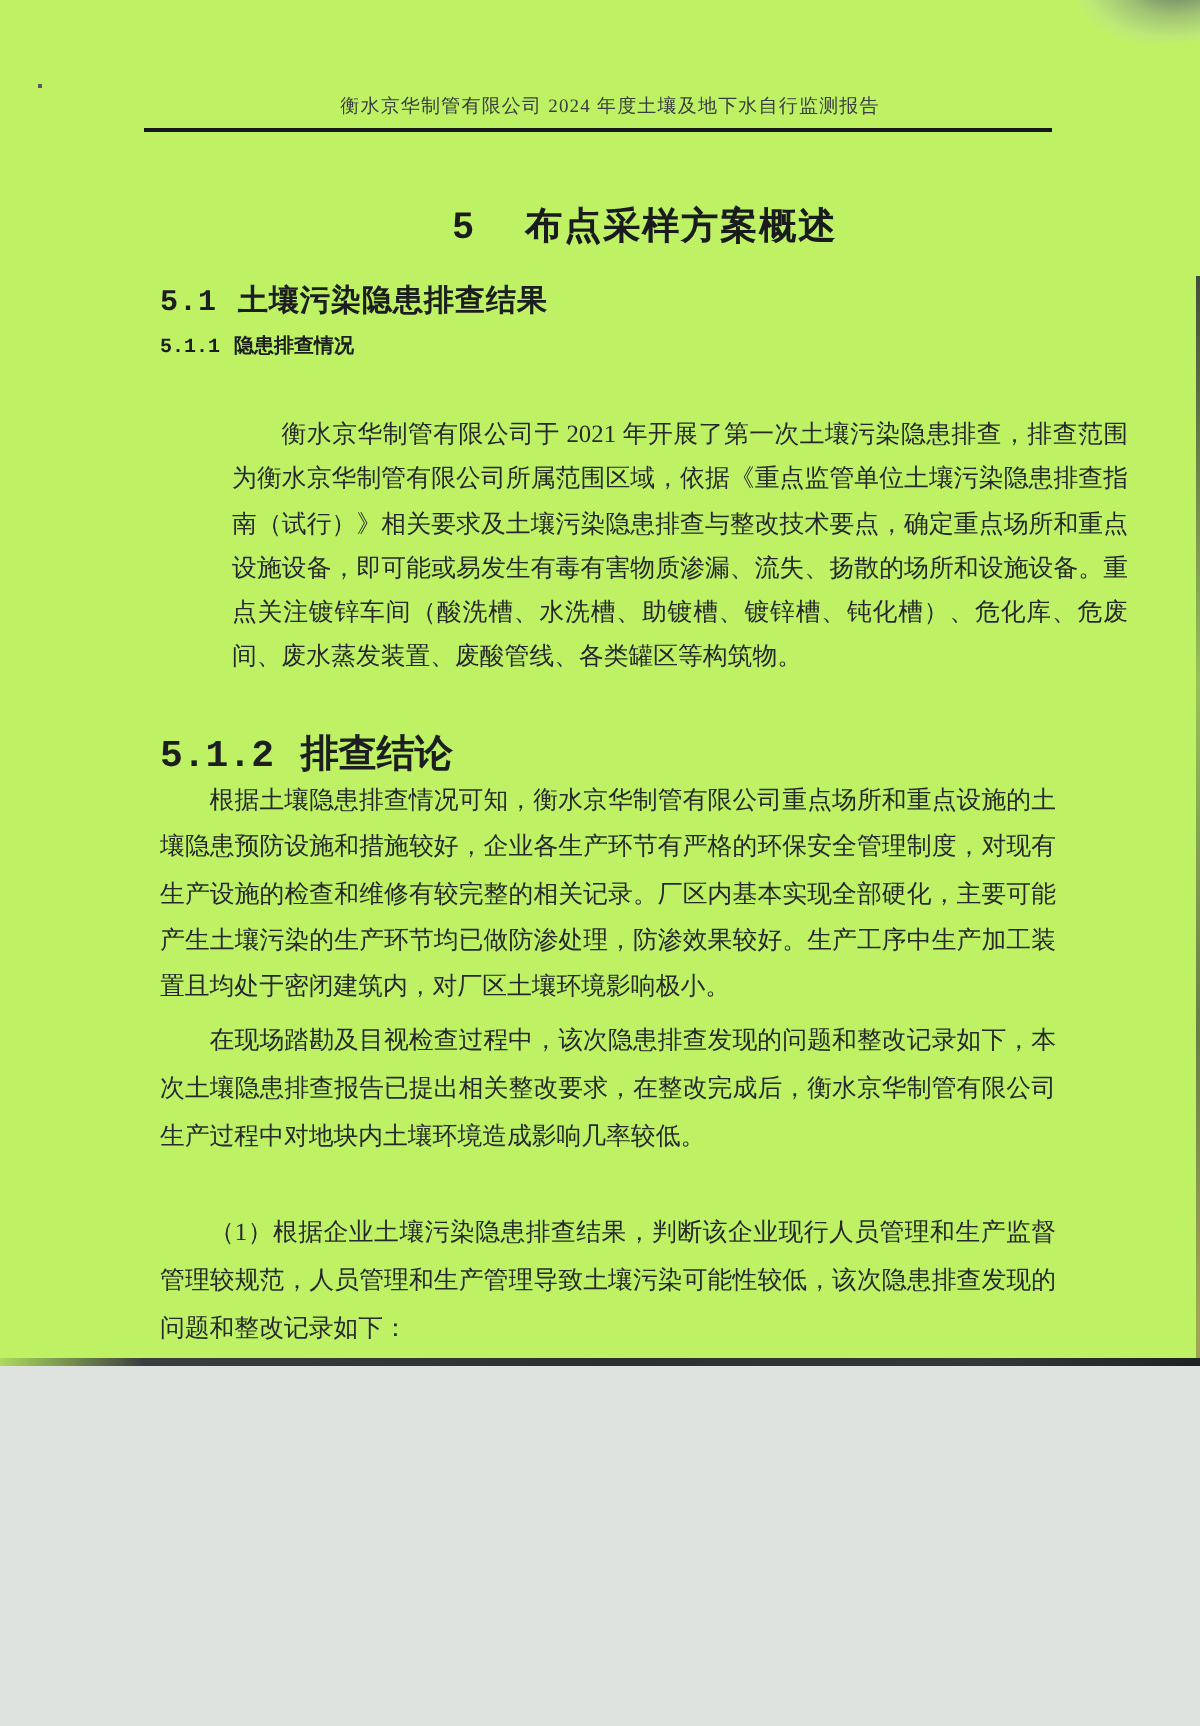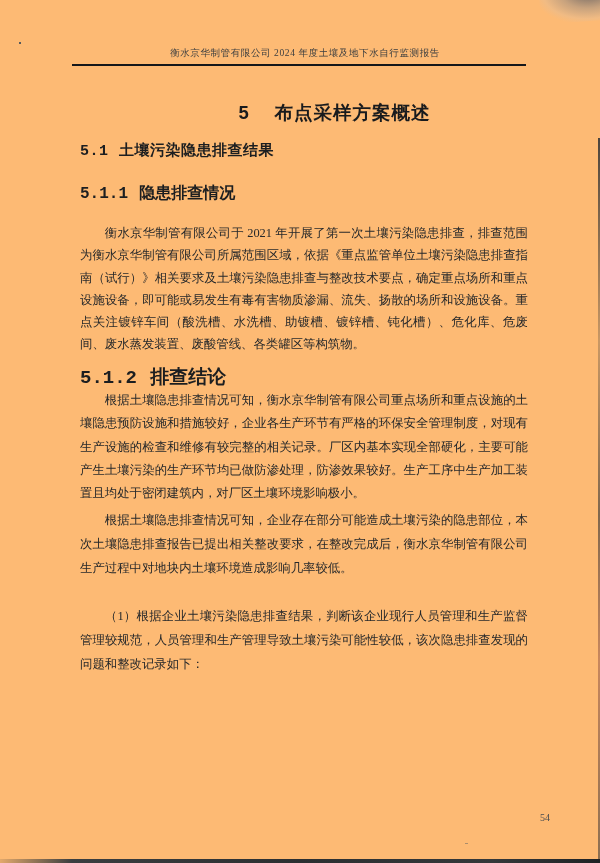--- a/index.html
+++ b/index.html
@@ -3,22 +3,22 @@
 <meta charset="utf-8">
 <style>
   html, body { margin: 0; padding: 0; }
   body {
     width: 600px; height: 863px;
     background: #dfe3e0;
     font-family: "Liberation Serif", serif;
   }
   .page {
     position: relative;
-    width: 600px; height: 863px;
-    background: #fdba74;
+    width: 600px; height: 683px;
+    background: #bef264;
     overflow: hidden;
     color: #26282a;
   }
   
   .running-header-text {
     position: absolute;
     top: 47px; left: 40px; width: 530px;
     text-align: center;
     font-size: 9.5px;
     letter-spacing: 0.6px;
@@ -26,21 +26,21 @@
     white-space: nowrap;
   }
   .header-rule {
     position: absolute;
     top: 64px; left: 72px; width: 454px; height: 1.5px;
     background: #15171a;
   }
   
   .chapter-title {
     position: absolute;
-    top: 100px; left: 107px; width: 455px;
+    top: 100px; left: 95px; width: 455px;
     margin: 0;
     text-align: center;
     font-family: "Liberation Sans", sans-serif;
     font-size: 18.5px;
     font-weight: bold;
     color: #191b1d;
     letter-spacing: 1px;
   }
   .chapter-title .num { margin-right: 1.4em; letter-spacing: 0; }
   
@@ -48,34 +48,34 @@
     position: absolute;
     left: 80px;
     margin: 0;
     font-family: "Liberation Sans", sans-serif;
     font-weight: bold;
     color: #1c1e20;
     white-space: nowrap;
   }
   .section-heading .num { margin-right: 0.7em; font-family: Liberation Mono, monospace; }
   #heading-5-1   { top: 141px; font-size: 15px;  letter-spacing: 0.5px; }
-  #heading-5-1-1 { top: 183px; font-size: 16px; }
+  #heading-5-1-1 { top: 166px; font-size: 10px; }
   #heading-5-1-2 { top: 364px; font-size: 19px; }
   #heading-5-1-3 { top: 596px; font-size: 13.5px; }
   
   .body-par {
     position: absolute;
     left: 80px; width: 448px;
     margin: 0;
     font-size: 12.4px;
     text-align: justify;
     text-indent: 2em;
     color: #26282a;
   }
-  #par-1 { top: 222px; line-height: 22.3px; }
+  #par-1 { top: 206px; line-height: 22.3px; margin-left: 36px; }
   #par-2 { top: 389px; line-height: 23.3px; }
   #par-3 { top: 509px; line-height: 23.8px; }
   #par-4 { top: 604px; line-height: 24.2px; }
   
   .page-number {
     position: absolute;
     top: 812px; left: 95px; width: 455px;
     text-align: right;
     font-size: 10px;
     color: #4a4d50;
@@ -142,21 +142,21 @@
   </h3>
 
   <p class="body-par" id="par-1">衡水京华制管有限公司于 2021 年开展了第一次土壤污染隐患排查，排查范围为衡水京华制管有限公司所属范围区域，依据《重点监管单位土壤污染隐患排查指南（试行）》相关要求及土壤污染隐患排查与整改技术要点，确定重点场所和重点设施设备，即可能或易发生有毒有害物质渗漏、流失、扬散的场所和设施设备。重点关注镀锌车间（酸洗槽、水洗槽、助镀槽、镀锌槽、钝化槽）、危化库、危废间、废水蒸发装置、废酸管线、各类罐区等构筑物。</p>
 
   <h3 class="section-heading" id="heading-5-1-2">
     <span class="num">5.1.2</span><span>排查结论</span>
   </h3>
 
   <p class="body-par" id="par-2">根据土壤隐患排查情况可知，衡水京华制管有限公司重点场所和重点设施的土壤隐患预防设施和措施较好，企业各生产环节有严格的环保安全管理制度，对现有生产设施的检查和维修有较完整的相关记录。厂区内基本实现全部硬化，主要可能产生土壤污染的生产环节均已做防渗处理，防渗效果较好。生产工序中生产加工装置且均处于密闭建筑内，对厂区土壤环境影响极小。</p>
 
-  <p class="body-par" id="par-3">根据土壤隐患排查情况可知，企业存在部分可能造成土壤污染的隐患部位，本次土壤隐患排查报告已提出相关整改要求，在整改完成后，衡水京华制管有限公司生产过程中对地块内土壤环境造成影响几率较低。</p>
+  <p class="body-par" id="par-3">在现场踏勘及目视检查过程中，该次隐患排查发现的问题和整改记录如下，本次土壤隐患排查报告已提出相关整改要求，在整改完成后，衡水京华制管有限公司生产过程中对地块内土壤环境造成影响几率较低。</p>
 
 
   <p class="body-par" id="par-4">（1）根据企业土壤污染隐患排查结果，判断该企业现行人员管理和生产监督管理较规范，人员管理和生产管理导致土壤污染可能性较低，该次隐患排查发现的问题和整改记录如下：</p>
 
   <div class="page-number">54</div>
 
   <div class="artifact corner-smudge"></div>
   <div class="artifact edge-right"></div>
   <div class="artifact edge-bottom"></div>
   <div class="artifact speck-1"></div>

